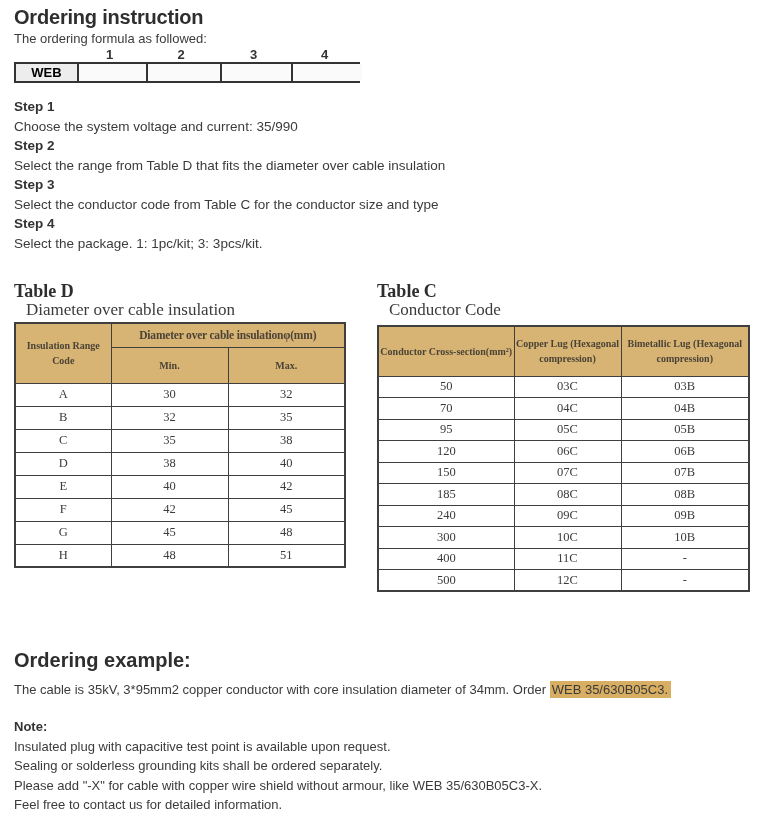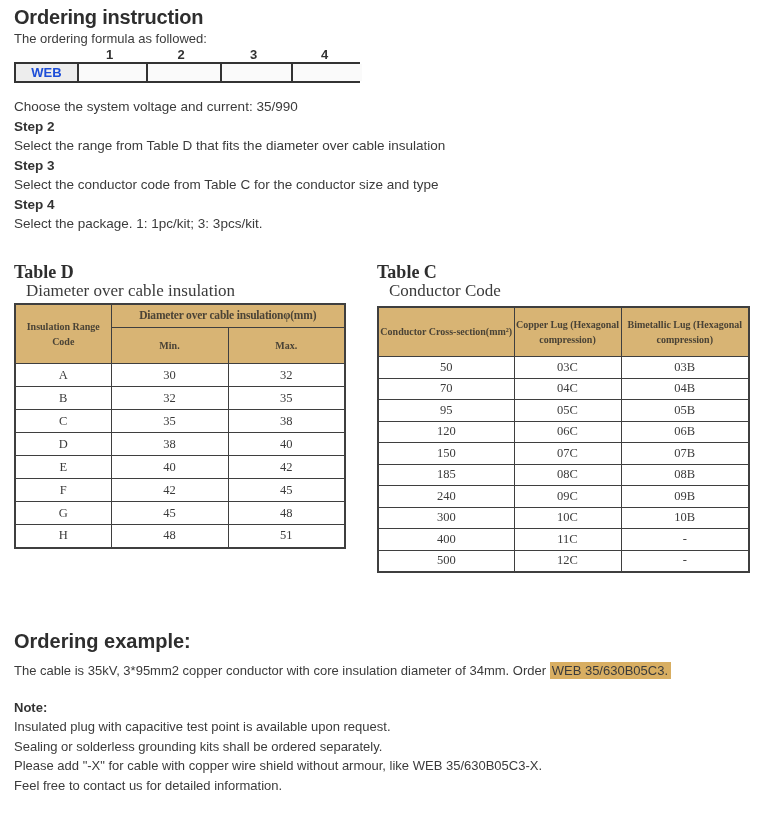--- a/index.html
+++ b/index.html
@@ -39,21 +39,21 @@
     display: grid; grid-template-columns: 61px 69px 74px 71px 71px;
     border: 2px solid #333; width: 346px; margin-top: 1px;
   }
   .formula-row .fcell {
     height: 17px; border-left: 2px solid #333;
     background: var(--blank-cell-bg);
   }
   .formula-row .fcell:first-child {
     border-left: none; background: var(--web-cell-bg);
     font-weight: bold; font-size: 13px; line-height: 17px; text-align: center;
-    color: #1d4ed8;
+    color: #000000;
   }
 
   
   .steps { margin-top: 14px; font-size: 13.5px; line-height: 19.5px; }
   .step-title { font-weight: bold; color: #333; }
 
   
   .tables { display: flex; gap: 31px; margin-top: 28px; font-family: Liberation Serif, serif; }
   .tcol h2 {
     font-size: 18px; line-height: 20px; font-weight: bold; color: var(--heading);
@@ -110,20 +110,21 @@
     <div class="fcell">WEB</div>
     <div class="fcell"></div>
     <div class="fcell"></div>
     <div class="fcell"></div>
     <div class="fcell"></div>
   </div>
 </div>
 
 <section class="steps">
   <div class="step">
+    <div class="step-title">Step 1</div>
     <div class="step-text">Choose the system voltage and current: 35/990</div>
   </div>
   <div class="step">
     <div class="step-title">Step 2</div>
     <div class="step-text">Select the range from Table D that fits the diameter over cable insulation</div>
   </div>
   <div class="step">
     <div class="step-title">Step 3</div>
     <div class="step-text">Select the conductor code from Table C for the conductor size and type</div>
   </div>

